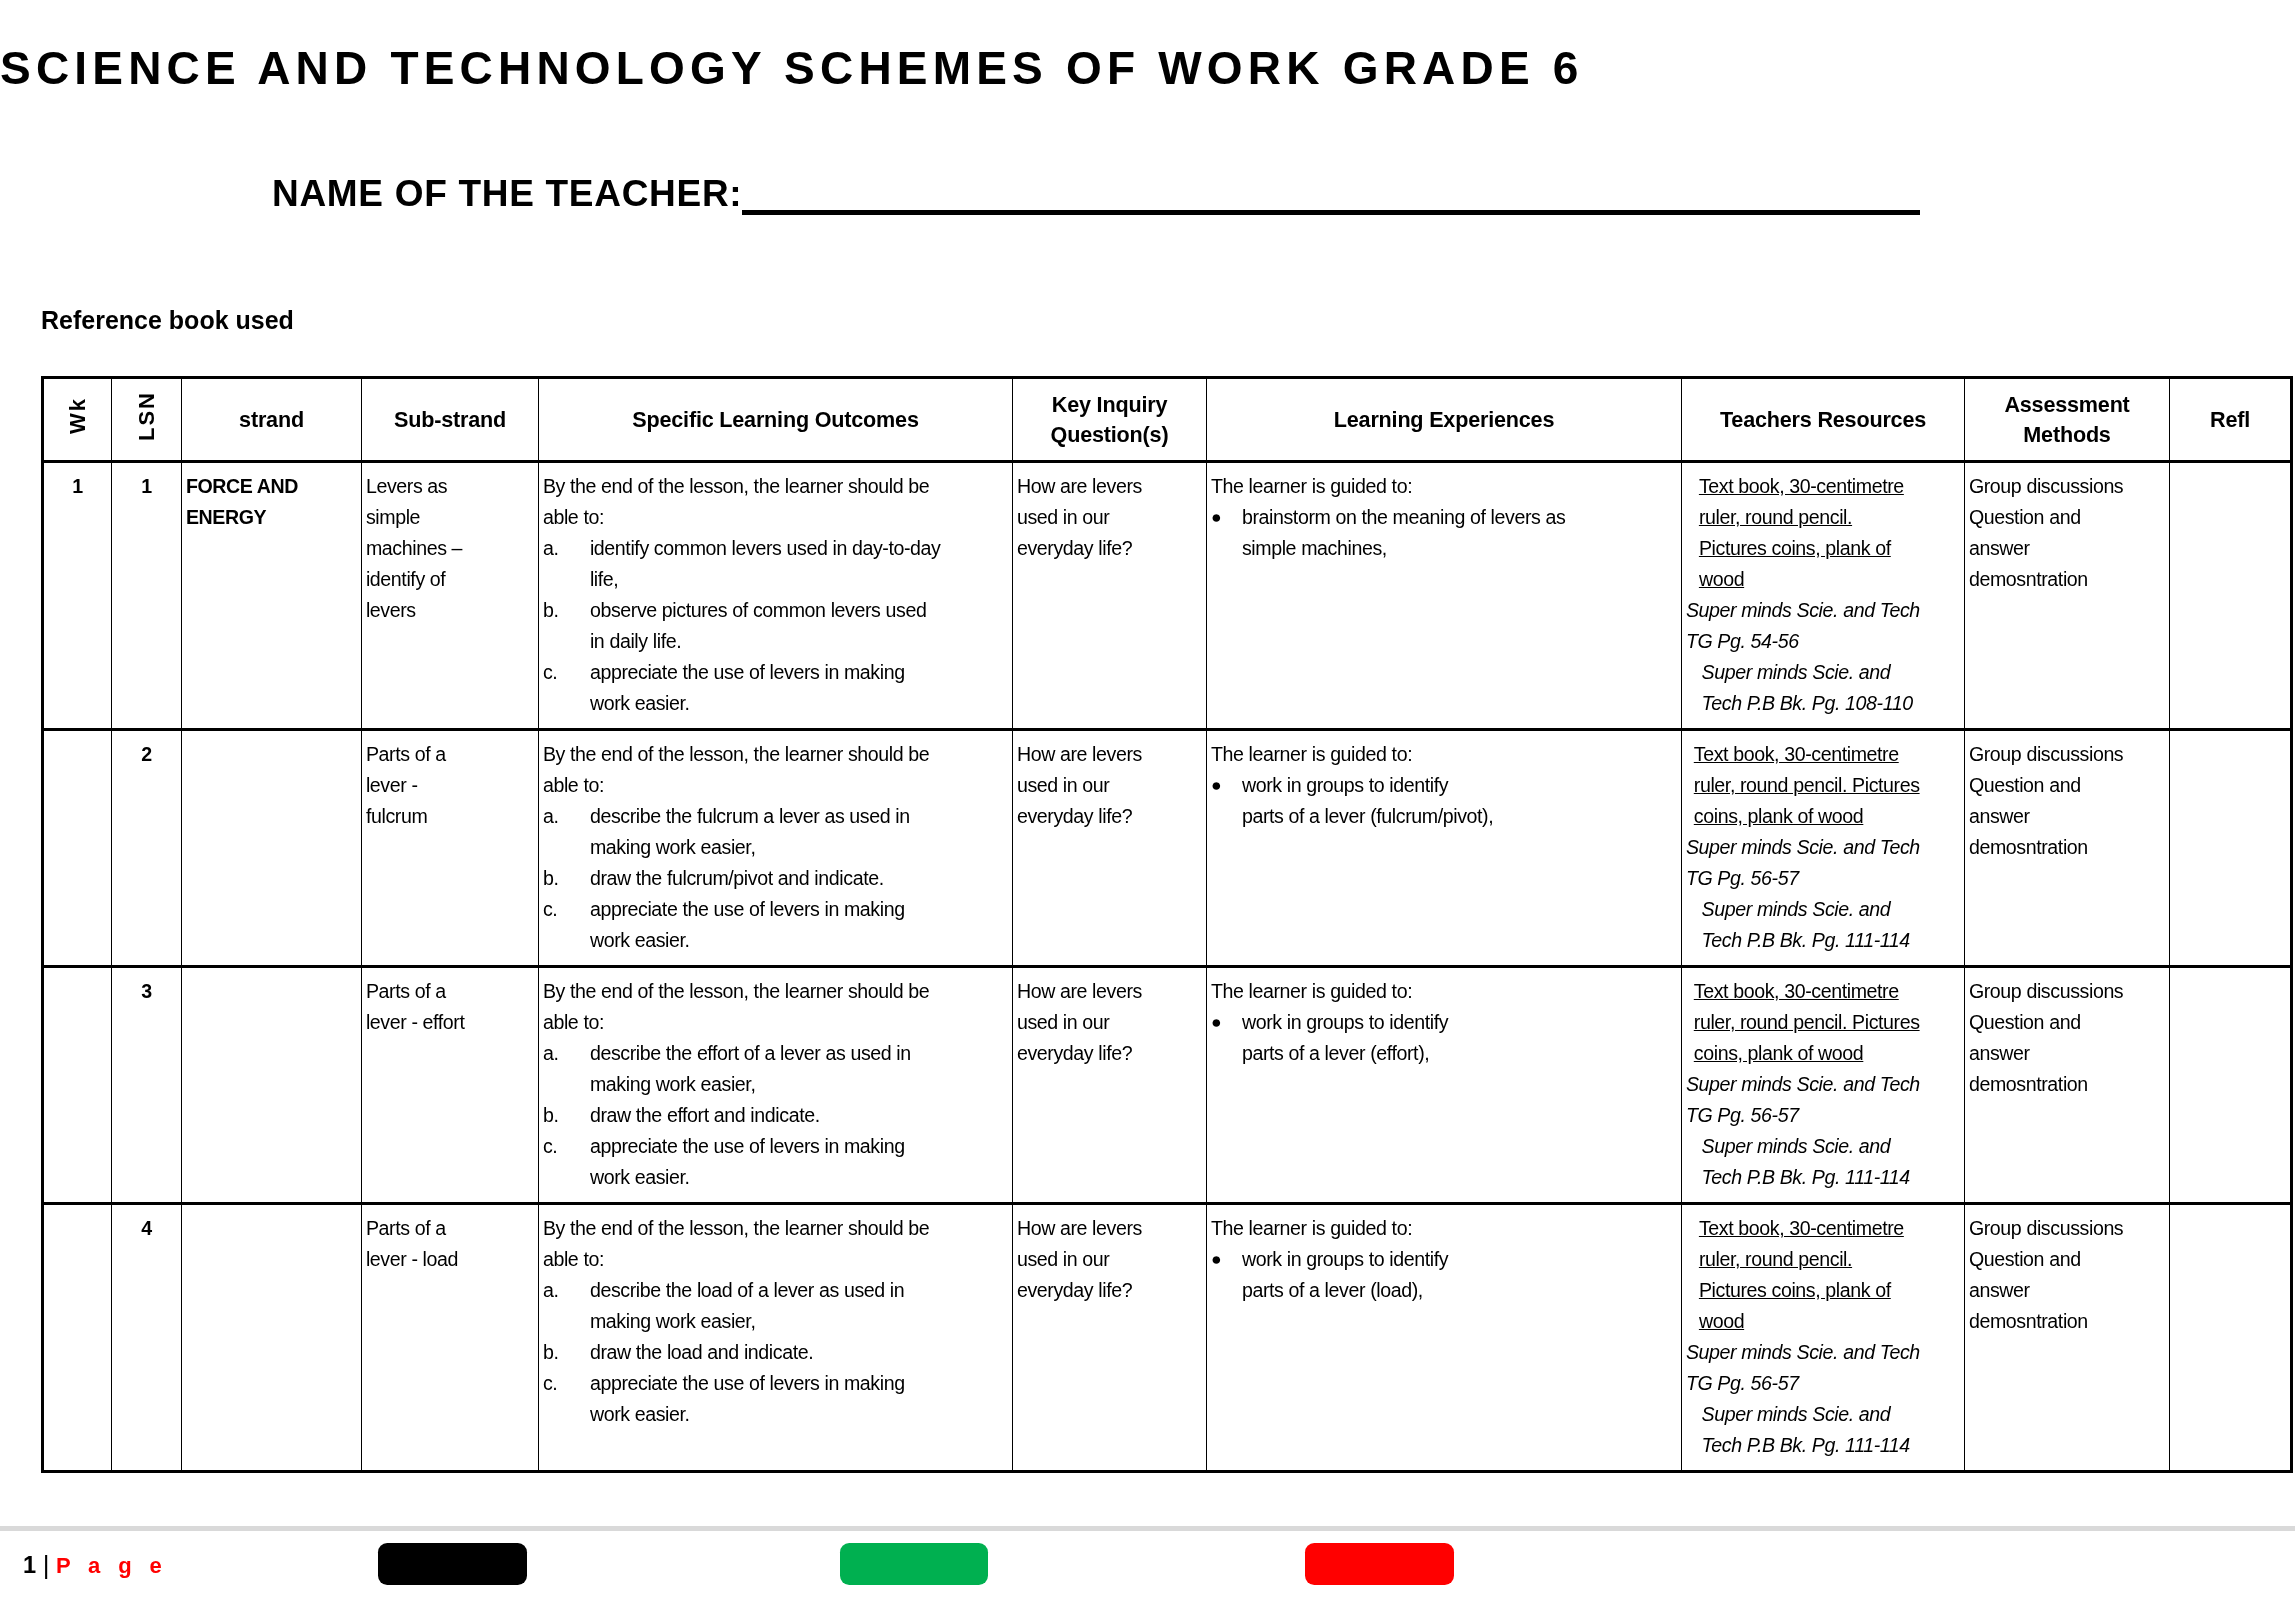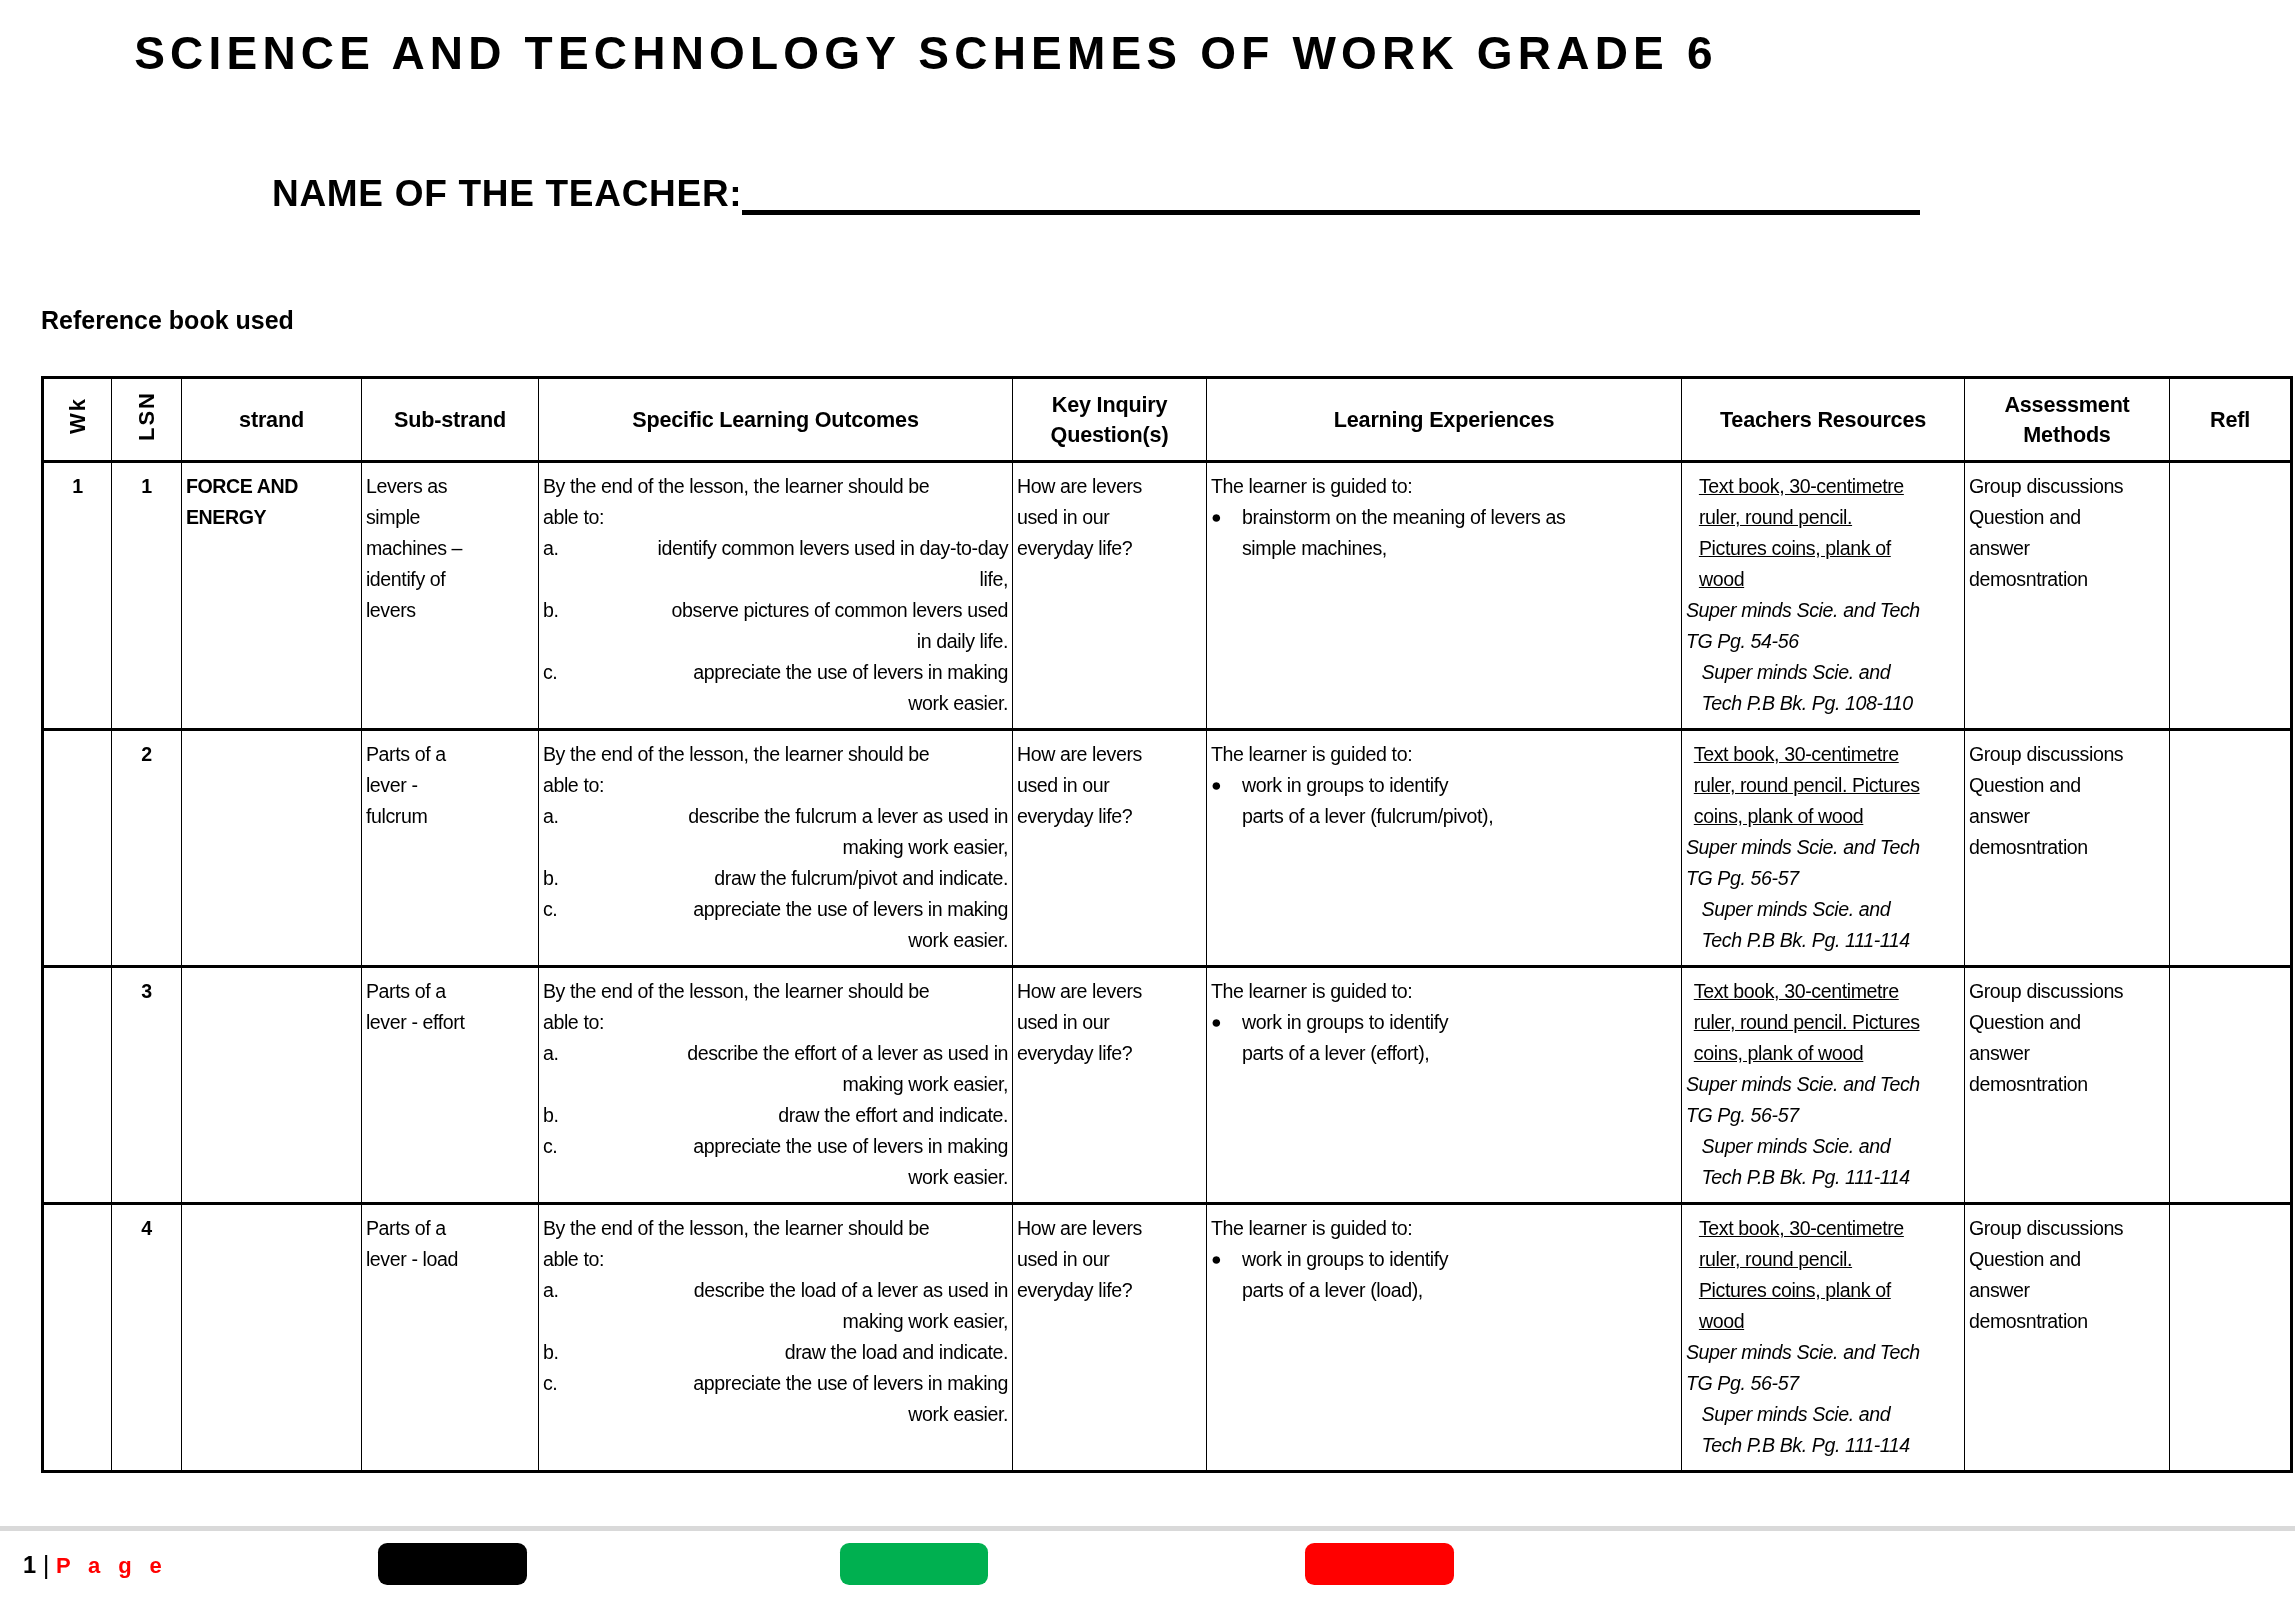--- a/index.html
+++ b/index.html
@@ -7,22 +7,22 @@
   .page {
     position:relative;
     width:2295px; height:1623px;
     background:#ffffff;
     font-family:"Liberation Sans", sans-serif;
     color:#000;
     overflow:hidden;
   }
   
   .doc-title {
-    position:absolute; top:26px; left:0; width:1852px;
-    text-align:center;
+    position:absolute; top:41px; left:0; width:1852px;
+    text-align:left;
     font-size:46px; font-weight:bold; letter-spacing:5.2px;
   }
   .fill-line { display:flex; align-items:flex-end; position:absolute; }
   .teacher-line { top:122px; left:272px;margin-top:47px; }
   .school-line  { top:213px; left:272px; }
   .fill-line .lbl { font-size:37px; font-weight:bold; letter-spacing:0.7px; white-space:pre; }
   .blank { border-bottom:5.9px solid #000; height:46px; display:inline-block; }
   .teacher-blank { width:1178px; }
   .school-blank  { width:841px; }
   .term-value {
@@ -62,21 +62,21 @@
     writing-mode:vertical-rl; transform:rotate(180deg);
     margin:0 auto; font-size:22px; letter-spacing:2px; font-weight:bold;
   }
   .num { text-align:center; font-size:22px; font-weight:bold; }
   .strand-cell { font-weight:bold; white-space:pre-line; padding-left:7.9px; }
   .sub-cell { white-space:pre-line; padding-left:9.2px; }
   .pre { white-space:pre-line; }
   .out-cell { padding-left:3.3px; }
   .oi { display:flex; }
   .oi .olbl { width:47px; flex:none; }
-  .oi .otxt { white-space:pre-line; flex:1;text-align:right; }
+  .oi .otxt { white-space:pre-line; flex:1; }
   .ki-cell { padding-left:7.9px; }
   .exp-cell { padding-left:3.3px; }
   .eb { display:flex; }
   .eb .blt { width:31px; flex:none; font-size:17.7px; }
   .eb .etxt { white-space:pre-line; flex:1; }
   .res-cell { padding-left:7.9px; }
   .res-main { white-space:pre-line; margin-left:13px;text-decoration:underline; }
   .res-ref1 { white-space:pre-line; font-style:italic; }
   .res-ref2 { white-space:pre-line; font-style:italic; margin-left:15.7px; }
   .as-cell { padding-left:5.2px; }

